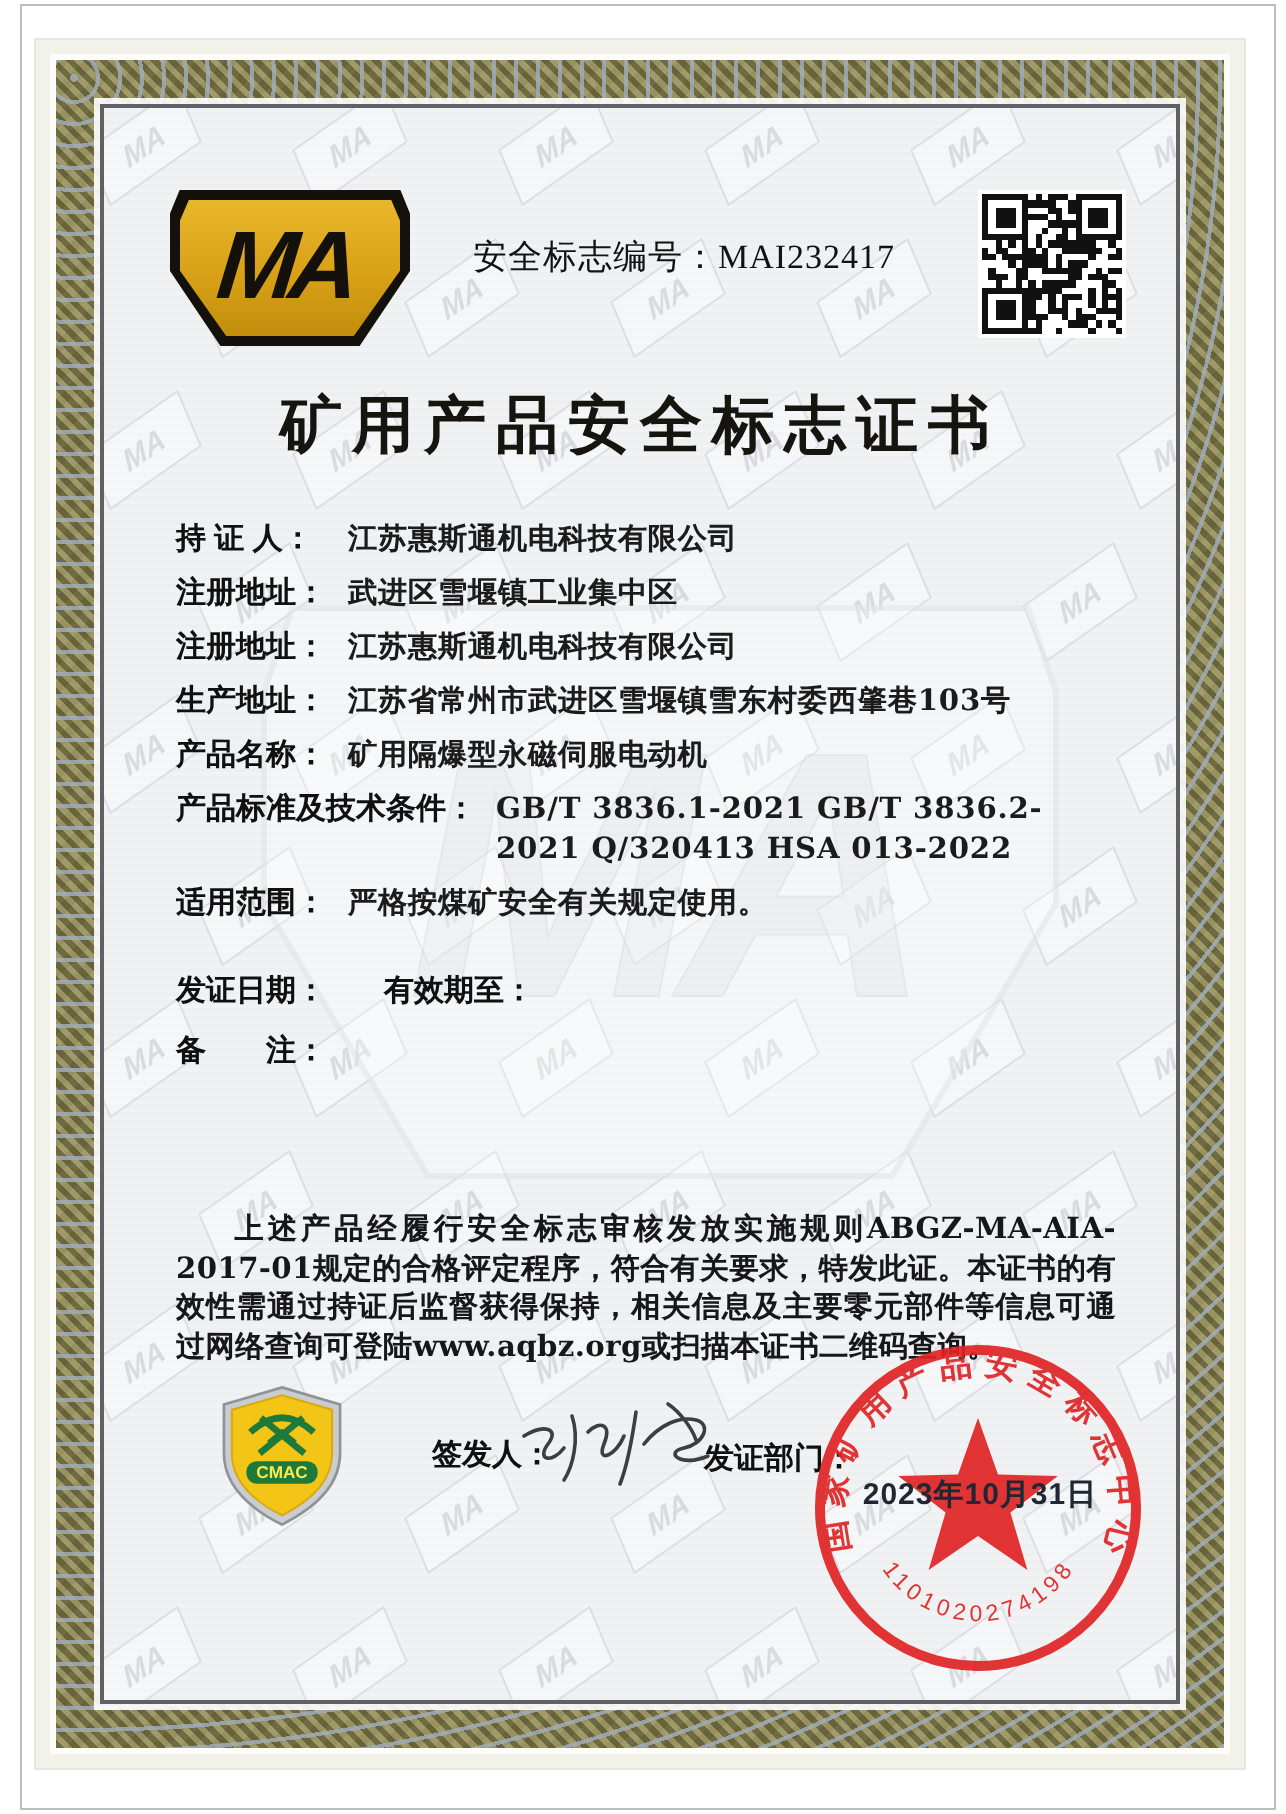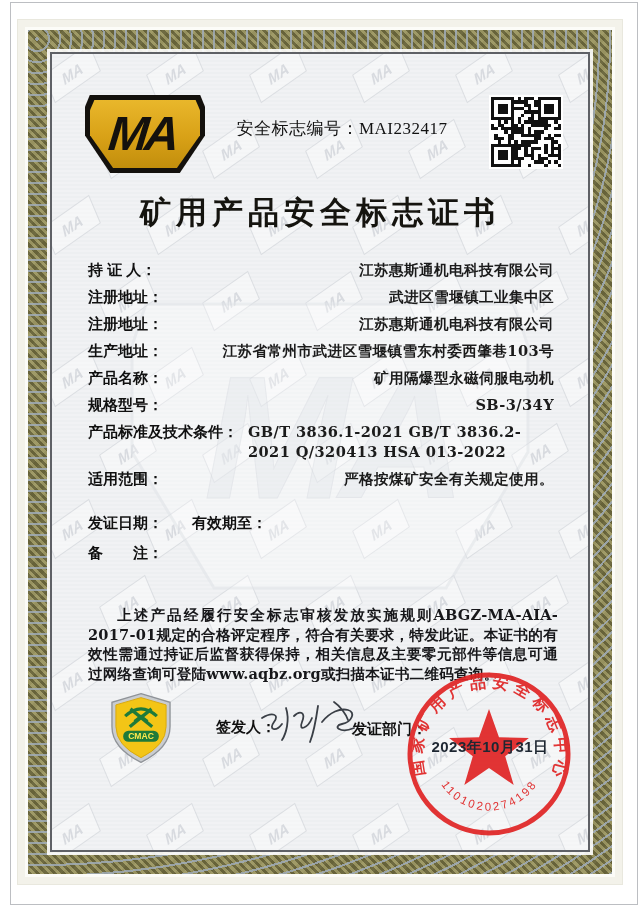--- a/index.html
+++ b/index.html
@@ -75,21 +75,21 @@
   .qr i{display:block;}
   .qr i.b{background:#111;}
   
   .title{
     position:absolute;left:0;right:0;top:138px;text-align:center;
     font-family:"Liberation Serif","DejaVu Serif",serif;
     font-size:31px;font-weight:bold;color:#15140f;letter-spacing:5px;white-space:nowrap;
   }
   
   .fields{position:absolute;left:36px;right:34px;top:206px;}
-  .frow{display:flex;margin-bottom:7px;line-height:20px;justify-content:space-between;}
+  .frow{display:flex;margin-bottom:7px;line-height:20px;}
   .flabel{
     min-width:78px;font-weight:bold;font-size:15px;color:#101010;
     white-space:pre;flex:0 0 auto;margin-right:8px;
     font-family:"Liberation Sans","DejaVu Sans",sans-serif;
   }
   .flabel.wide{min-width:0;margin-right:10px;}
   .fvalue{
     font-family:"DejaVu Serif","Liberation Serif",serif;
     font-weight:600;font-size:14.6px;color:#1b1b1b;letter-spacing:.4px;
   }
@@ -665,24 +665,20 @@
           </div>
           <div class="frow">
             <span class="flabel">生产地址：</span>
             <span class="fvalue">江苏省常州市武进区雪堰镇雪东村委西肇巷103号</span>
           </div>
           <div class="frow">
             <span class="flabel">产品名称：</span>
             <span class="fvalue">矿用隔爆型永磁伺服电动机</span>
           </div>
           <div class="frow">
-            <span class="flabel">规格型号：</span>
-            <span class="fvalue">SB-3/34Y</span>
-          </div>
-          <div class="frow">
             <span class="flabel wide">产品标准及技术条件：</span>
             <span class="fvalue">GB/T 3836.1-2021 GB/T 3836.2-2021 Q/320413 HSA 013-2022</span>
           </div>
           <div class="frow">
             <span class="flabel">适用范围：</span>
             <span class="fvalue">严格按煤矿安全有关规定使用。</span>
           </div>
           <div class="daterow">
           <span class="flabel">发证日期：</span>
           <span class="flabel second">有效期至：</span>

